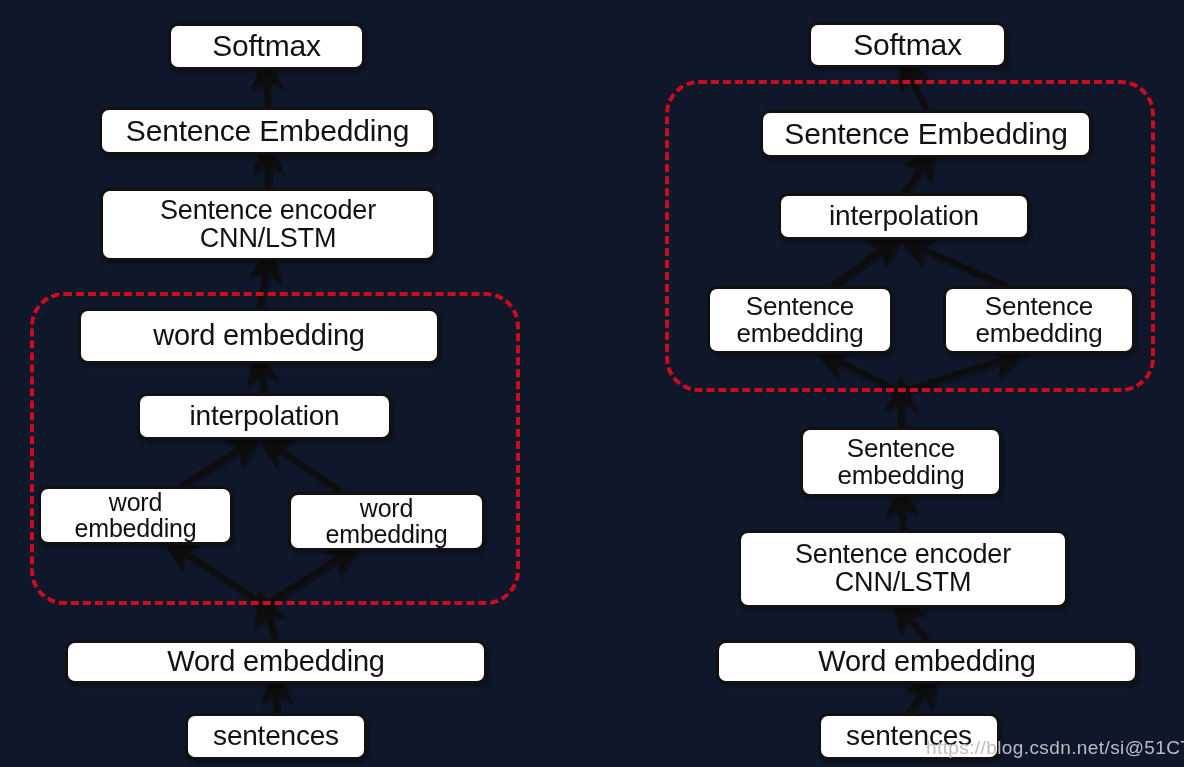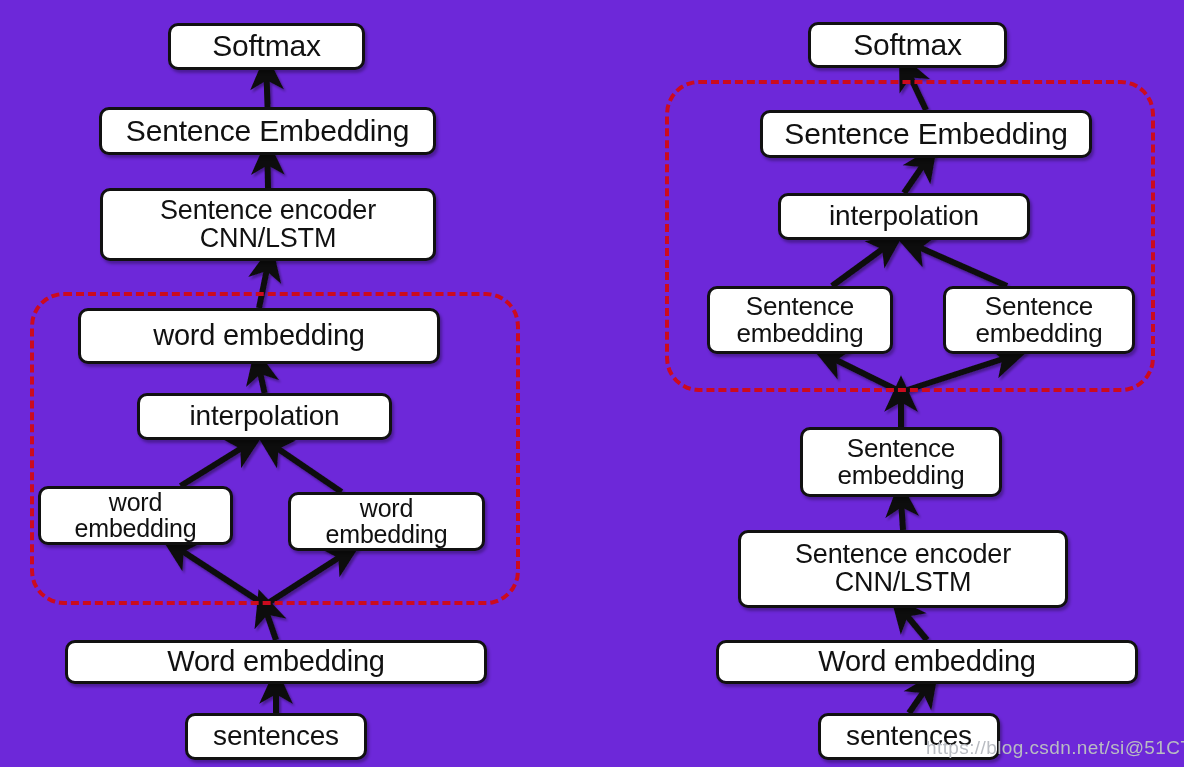--- a/index.html
+++ b/index.html
@@ -4,21 +4,21 @@
 <style>
   html, body {
     margin: 0;
     padding: 0;
     background: #ffffff;
   }
   #stage {
     position: relative;
     width: 1184px;
     height: 767px;
-    background: #6d28d9;
+    background: #0f172a;
     overflow: hidden;
     font-family: "Liberation Sans", sans-serif;
   }
   svg.layer {
     position: absolute;
     top: 0; left: 0;
     width: 1184px;
     height: 767px;
   }
   .node-box {

